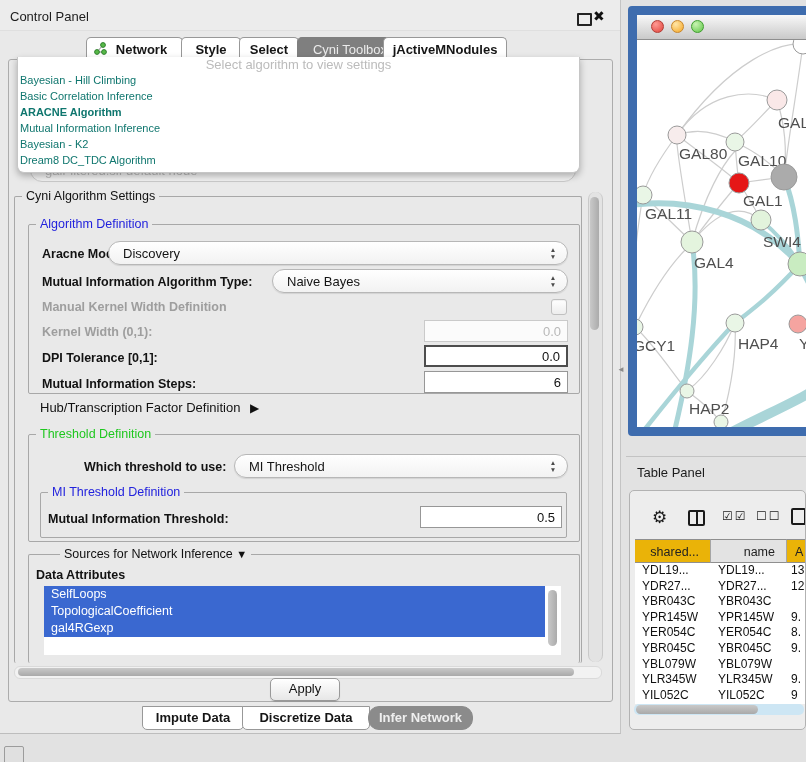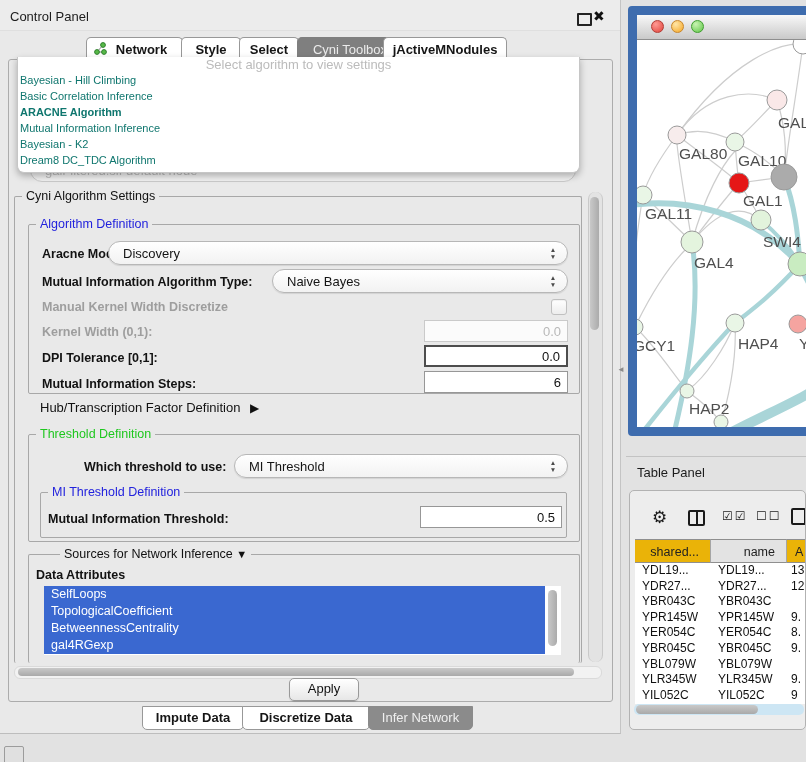--- a/index.html
+++ b/index.html
@@ -46,24 +46,24 @@
   .tri-d::after{content:"▼";font-size:11px;color:#111;}
   
   .sb-track-v{background:#E3E3E3;border-left:1px solid #C9C9C9;border-right:1px solid #C9C9C9;border-radius:7px;}
   .sb-thumb{background:linear-gradient(90deg,#C9C9C9,#ABABAB);border-radius:6px;}
   .sb-thumb-h{background:linear-gradient(#C9C9C9,#A9A9A9);border-radius:5px;}
   
   #attr-list{left:44px;top:586px;width:517px;height:69px;background:#fff;overflow:hidden;}
   .attr-item{height:17px;line-height:17px;font-size:12.5px;color:#fff;background:#3A68D0;width:501px;padding-left:7px;box-sizing:border-box;white-space:nowrap;}
   
   .push-btn{background:linear-gradient(#ffffff,#E7E7E7);border:1px solid #999;border-radius:5px;
-            font-size:13px;color:#111;text-align:center;line-height:20px;box-shadow:0 1px 1px rgba(0,0,0,.12);margin-left:19px;}
+            font-size:13px;color:#111;text-align:center;line-height:20px;box-shadow:0 1px 1px rgba(0,0,0,.12);}
   .btab{top:706px;height:22px;background:#fff;border:1px solid #989898;border-radius:0 0 5px 5px;
         font-size:13px;font-weight:bold;color:#151515;text-align:center;line-height:22px;}
-  .btab.sel{background:#8B8B8B;border-color:#8B8B8B;color:#EFEFEF;font-weight:normal;}
+  .btab.sel{background:#8B8B8B;border-color:#8B8B8B;color:#EFEFEF;font-weight:bold;border-radius:11px;}
   
   #netwin{left:628px;top:6px;width:190px;height:430px;background:#fff;border:9px solid #3E6CAE;border-radius:4px;box-sizing:border-box;}
   #net-titlebar{left:0;top:0;width:100%;height:24px;background:linear-gradient(#F8F8F8,#C9C9C9);border-bottom:1px solid #8E8E8E;}
   .tl{width:13px;height:13px;border-radius:50%;top:5px;box-sizing:border-box;}
   .tl.red{background:radial-gradient(circle at 35% 30%,#FF9A93,#E0443C);border:1px solid #B23B34;}
   .tl.yel{background:radial-gradient(circle at 35% 30%,#FFE6A8,#F5A623);border:1px solid #C8862B;}
   .tl.grn{background:radial-gradient(circle at 35% 30%,#C9F3B2,#5FC647);border:1px solid #3F9E2F;}
   #net-canvas{left:0;top:25px;width:172px;height:387px;overflow:hidden;background:#fff;}
   
   #tp-divider{left:626px;top:456px;width:180px;height:1px;background:#C3C3C3;}
@@ -145,21 +145,21 @@
       <span>Discovery</span>
       <span class="arrows"></span>
     </div>
 
     <div class="abs lbl" style="left:42px;top:275px;">Mutual Information Algorithm Type:</div>
     <div class="abs combo" style="left:272px;top:269px;width:296px;">
       <span>Naive Bayes</span>
       <span class="arrows"></span>
     </div>
 
-    <div class="abs lbl dis" style="left:42px;top:300px;">Manual Kernel Width Discretize</div>
+    <div class="abs lbl dis" style="left:42px;top:300px;">Manual Kernel Width Definition</div>
     <div class="abs checkbox" style="left:551px;top:299px;"></div>
 
     <div class="abs lbl dis" style="left:42px;top:325px;">Kernel Width (0,1):</div>
     <div class="abs field dis" style="left:424px;top:320px;width:144px;">0.0</div>
 
     <div class="abs lbl" style="left:42px;top:351px;">DPI Tolerance [0,1]:</div>
     <div class="abs field dark" style="left:424px;top:345px;width:144px;">0.0</div>
 
     <div class="abs lbl" style="left:42px;top:377px;">Mutual Information Steps:</div>
     <div class="abs field" style="left:424px;top:371px;width:144px;">6</div>
@@ -189,21 +189,20 @@
       <span class="legend" style="color:#111;margin-left:24px;">
         <span>Sources for Network Inference</span>
         <span class="tri-d"></span>
       </span>
     </div>
     <div class="abs lbl" style="left:36px;top:568px;">Data Attributes</div>
 
     <div class="abs" id="attr-list">
       <div class="attr-item">SelfLoops</div>
       <div class="attr-item">TopologicalCoefficient</div>
-      <div class="attr-item">BetweennessCentrality</div>
       <div class="attr-item">gal4RGexp</div>
     </div>
     <div class="abs" style="left:547px;top:588px;width:11px;height:64px;background:#fff;">
       <div class="sb-thumb" style="position:absolute;left:1px;top:2px;width:9px;height:56px;"></div>
     </div>
 
     <div class="abs" style="left:14px;top:666px;width:586px;height:11px;background:#F2F2F2;border:1px solid #DADADA;border-radius:6px;">
       <div class="sb-thumb-h" style="position:absolute;left:3px;top:1px;width:556px;height:8px;"></div>
     </div>
 

